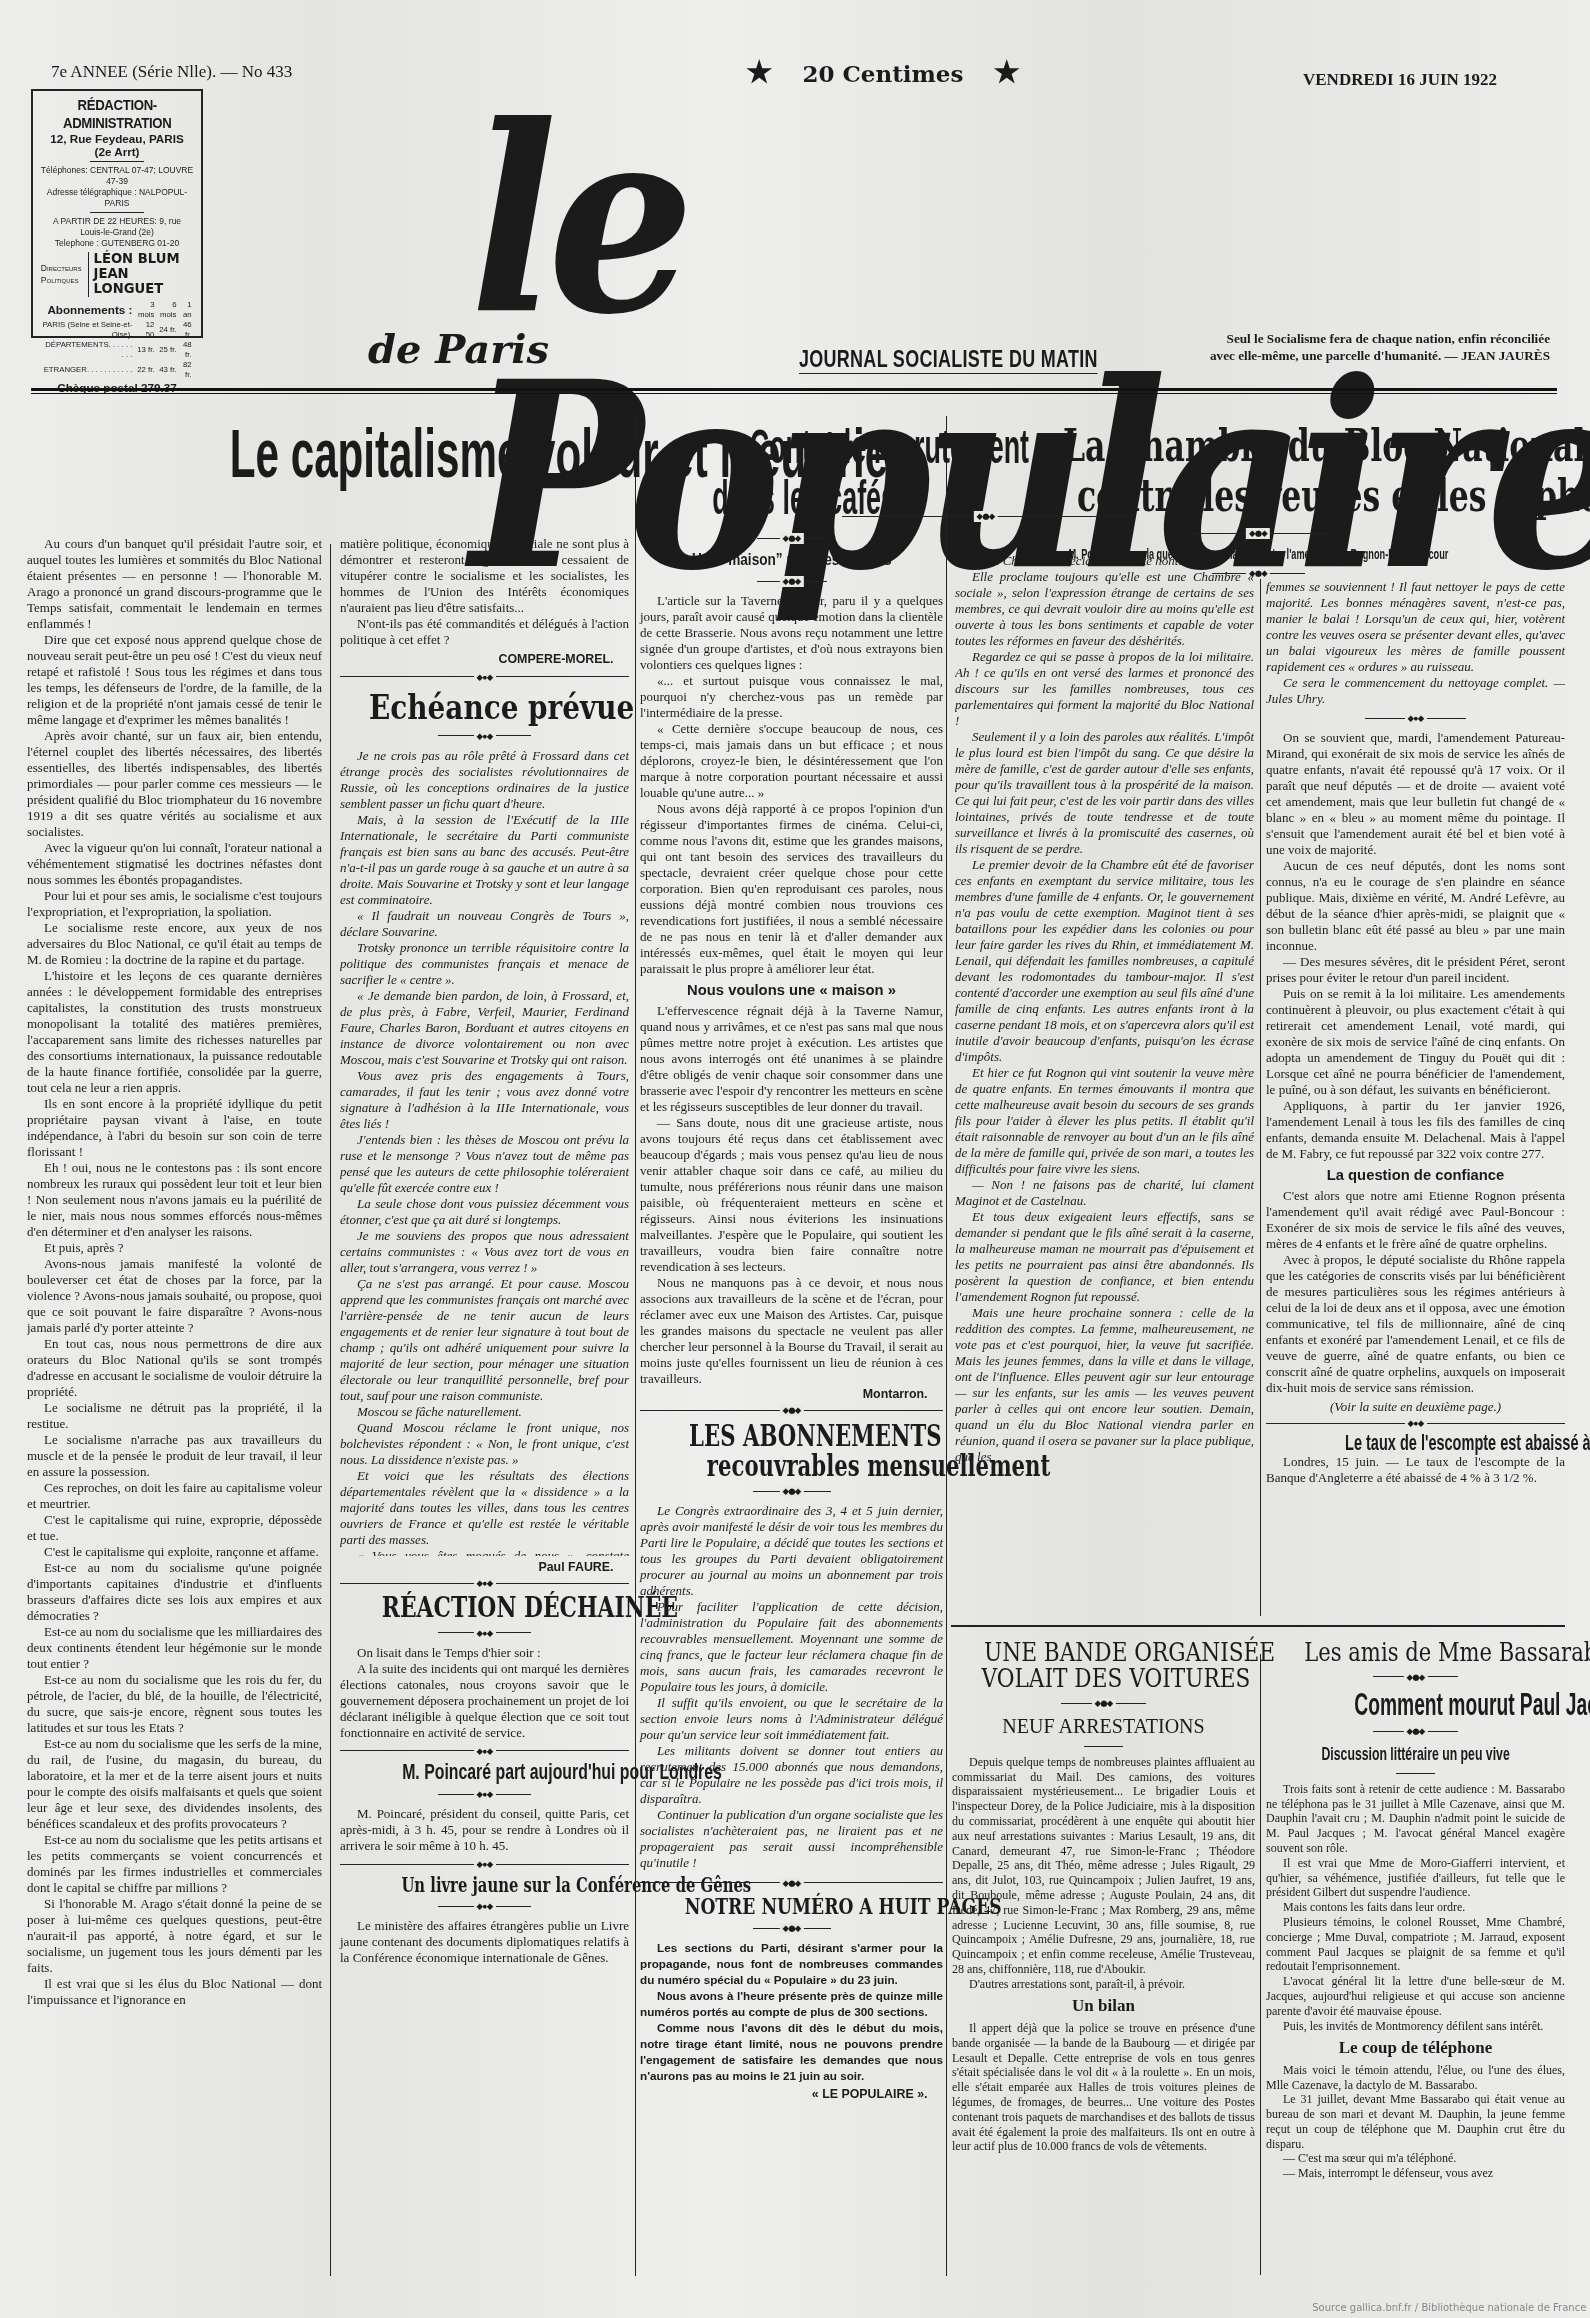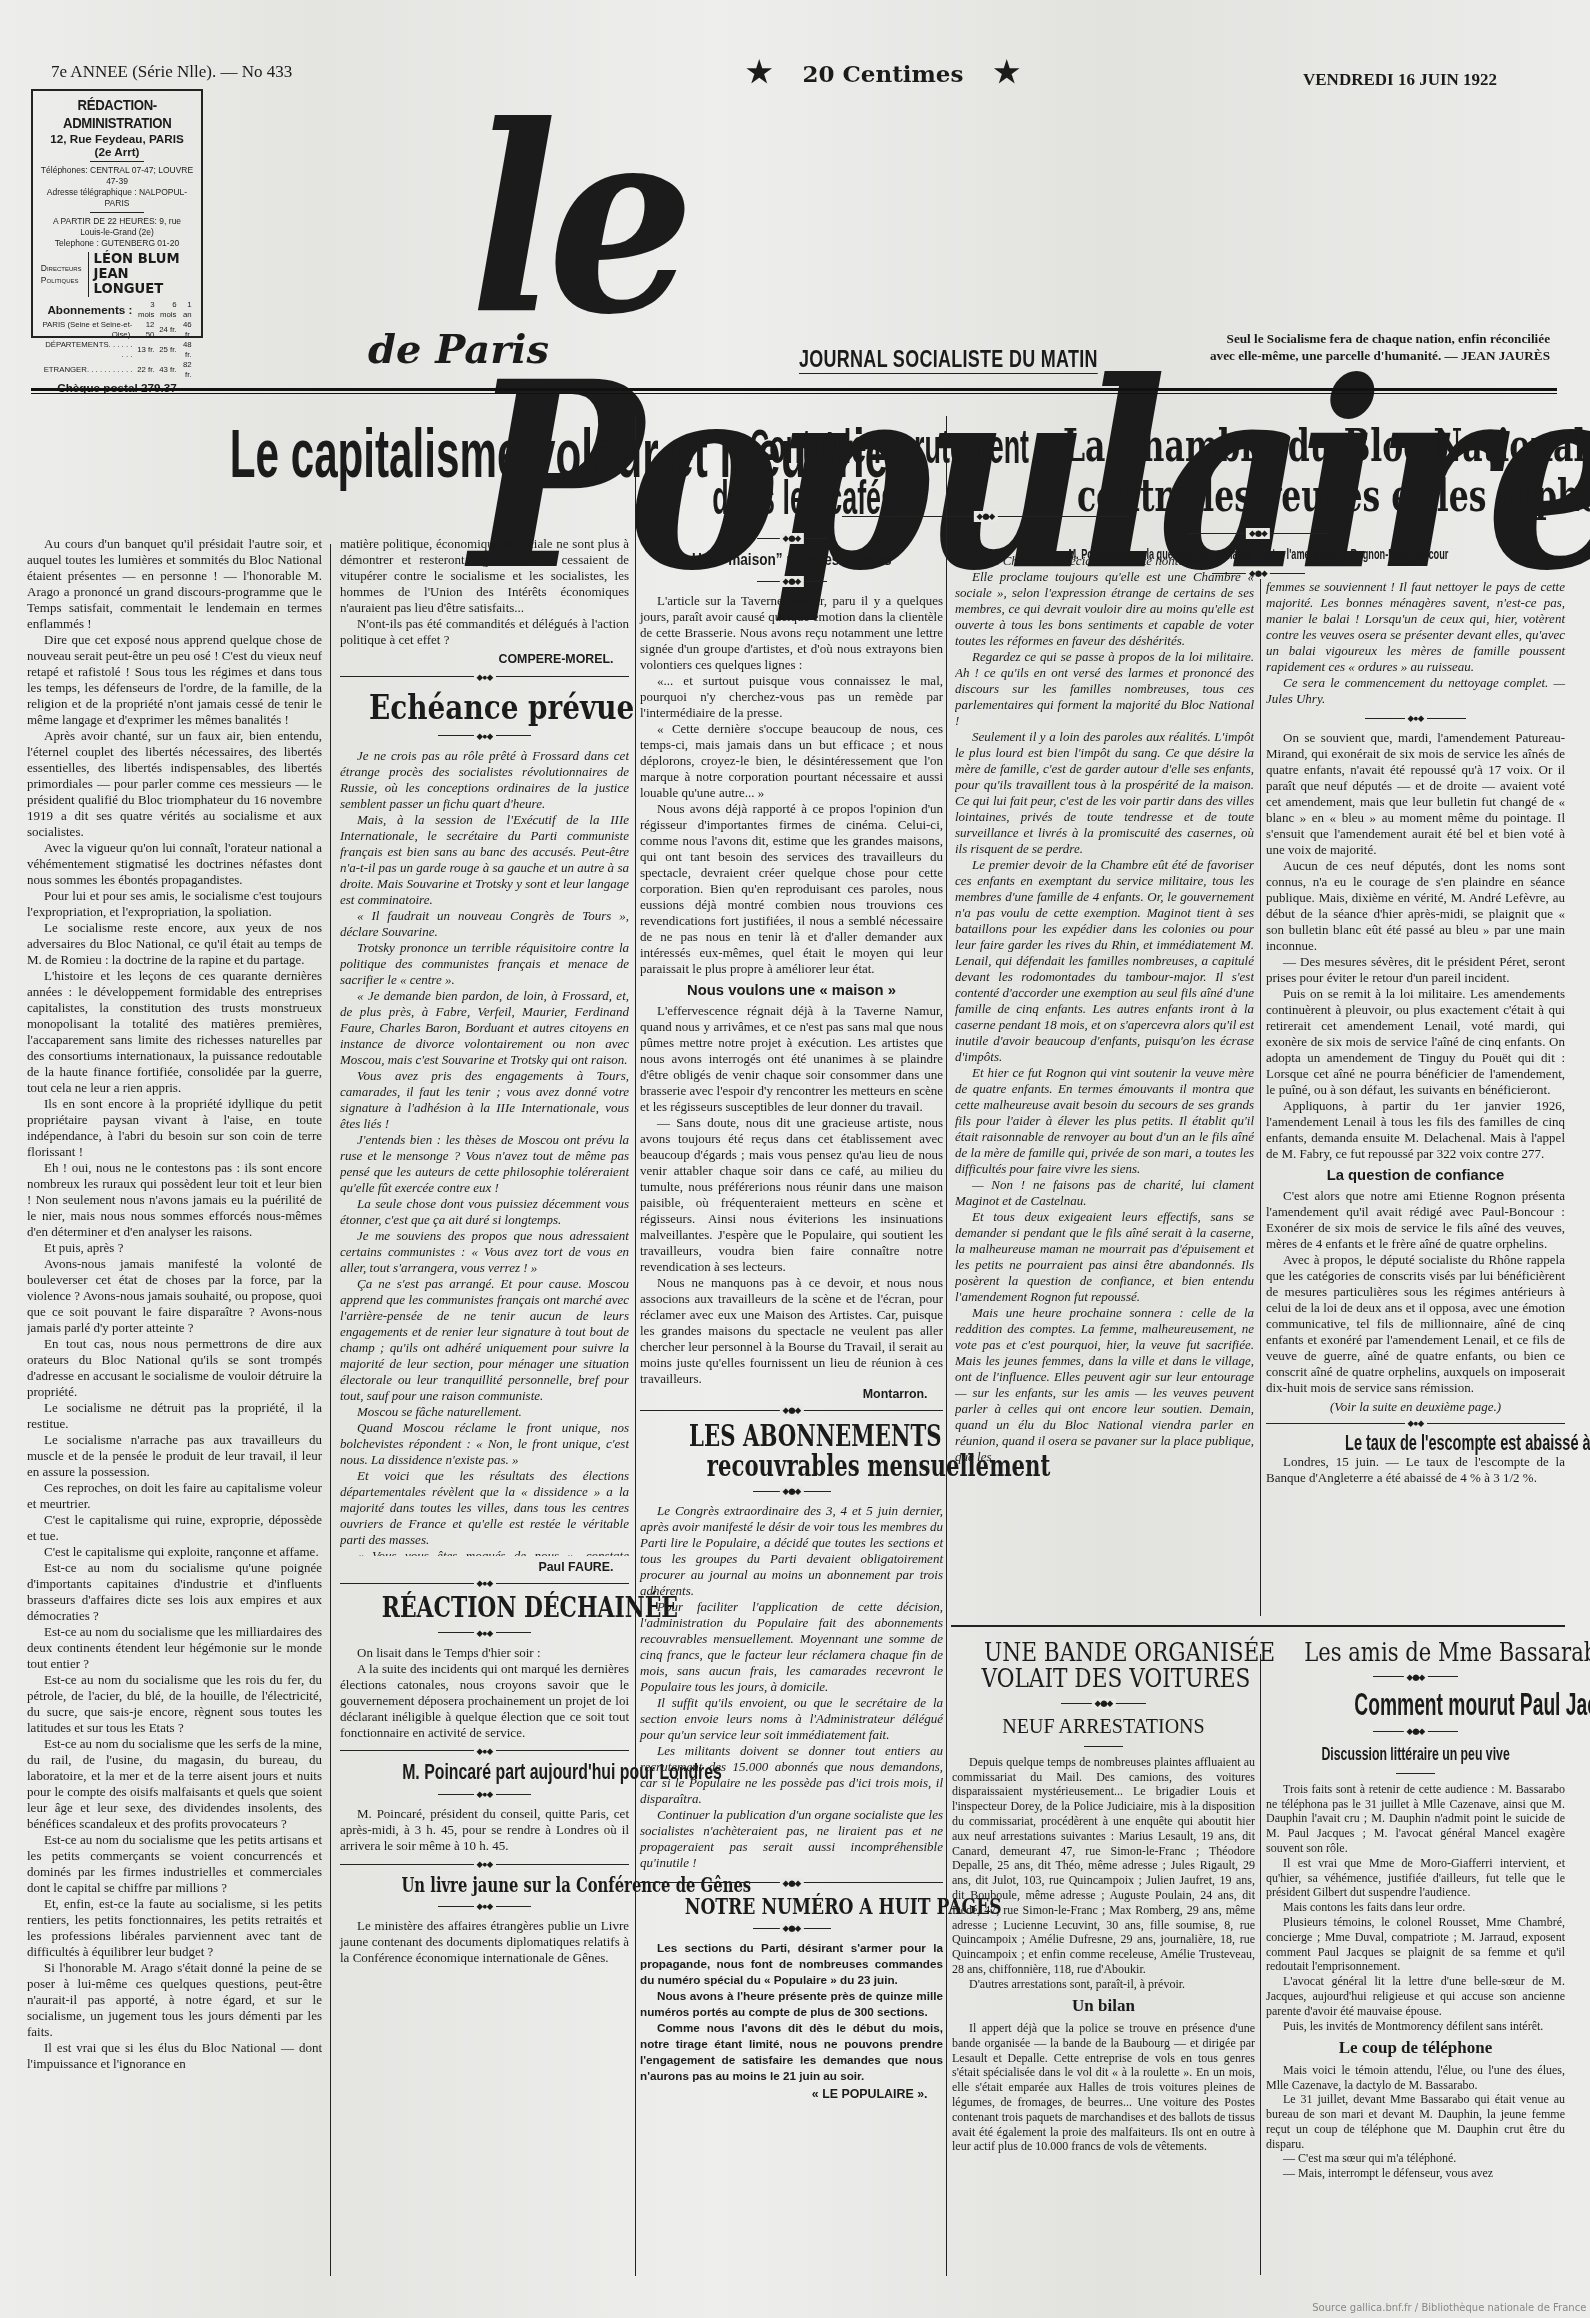--- a/index.html
+++ b/index.html
@@ -151,21 +151,20 @@
       <p>Le socialisme ne détruit pas la propriété, il la restitue.</p>
       <p>Le socialisme n'arrache pas aux travailleurs du muscle et de la pensée le produit de leur travail, il leur en assure la possession.</p>
       <p>Ces reproches, on doit les faire au capitalisme voleur et meurtrier.</p>
       <p>C'est le capitalisme qui ruine, exproprie, dépossède et tue.</p>
       <p>C'est le capitalisme qui exploite, rançonne et affame.</p>
       <p>Est-ce au nom du socialisme qu'une poignée d'importants capitaines d'industrie et d'influents brasseurs d'affaires dicte ses lois aux empires et aux démocraties ?</p>
       <p>Est-ce au nom du socialisme que les milliardaires des deux continents étendent leur hégémonie sur le monde tout entier ?</p>
       <p>Est-ce au nom du socialisme que les rois du fer, du pétrole, de l'acier, du blé, de la houille, de l'électricité, du sucre, que sais-je encore, règnent sous toutes les latitudes et sur tous les Etats ?</p>
       <p>Est-ce au nom du socialisme que les serfs de la mine, du rail, de l'usine, du magasin, du bureau, du laboratoire, et la mer et de la terre aisent jours et nuits pour le compte des oisifs malfaisants et quels que soient leur âge et leur sexe, des dividendes insolents, des bénéfices scandaleux et des profits provocateurs ?</p>
       <p>Est-ce au nom du socialisme que les petits artisans et les petits commerçants se voient concurrencés et dominés par les firmes industrielles et commerciales dont le capital se chiffre par millions ?</p>
-      <p>Et, enfin, est-ce la faute au socialisme, si les petits rentiers, les petits fonctionnaires, les petits retraités et les professions libérales parviennent avec tant de difficultés à équilibrer leur budget ?</p>
       <p>Si l'honorable M. Arago s'était donné la peine de se poser à lui-même ces quelques questions, peut-être n'aurait-il pas apporté, à notre égard, et sur le socialisme, un jugement tous les jours démenti par les faits.</p>
       <p>Il est vrai que si les élus du Bloc National — dont l'impuissance et l'ignorance en</p>
     </div>
 
   <div class="abs body" style="left:340px;top:536px;width:289px;">
     <p style="text-indent:0">matière politique, économique et sociale ne sont plus à démontrer et resteront légendaires — cessaient de vitupérer contre le socialisme et les socialistes, les hommes de l'Union des Intérêts économiques n'auraient pas lieu d'être satisfaits...</p>
     <p>N'ont-ils pas été commandités et délégués à l'action politique à cet effet ?</p>
     <div class="sig">COMPERE-MOREL.</div>
     <div class="orn" style="width:100%;margin:6.2px 0;">
         <span>◆●◆</span>

